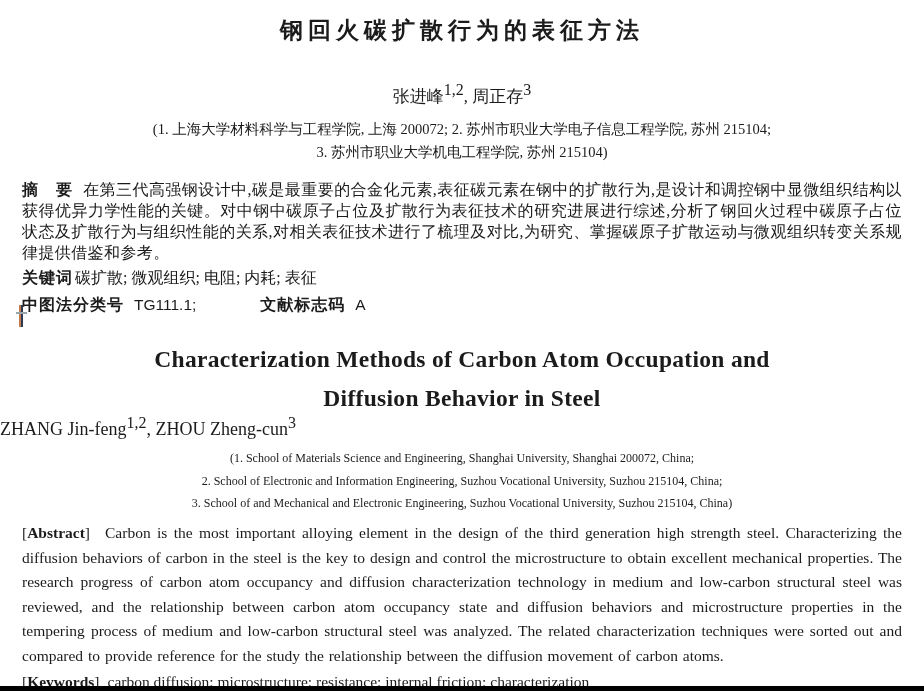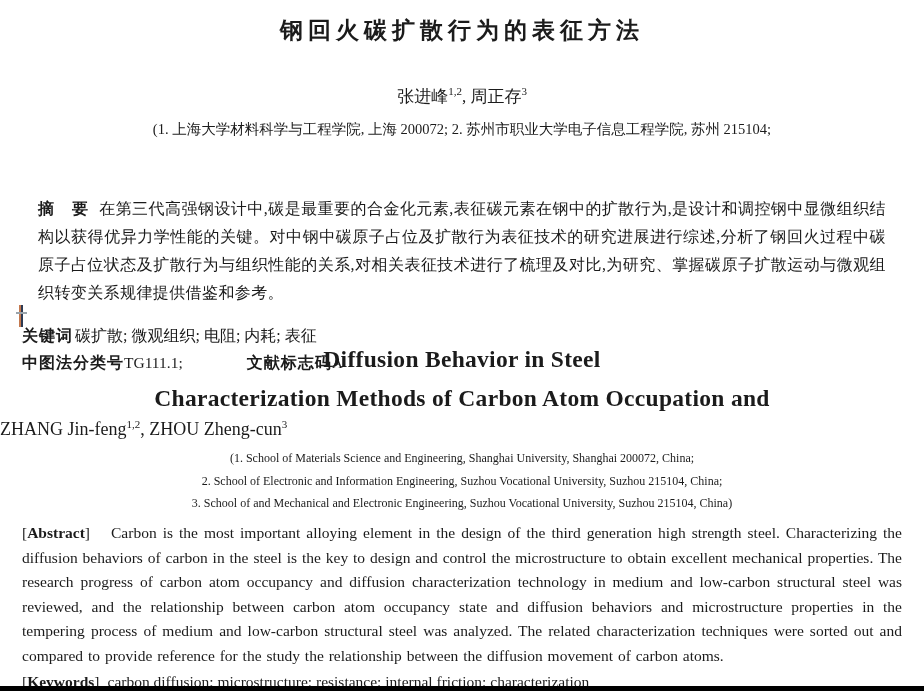--- a/index.html
+++ b/index.html
@@ -15,39 +15,39 @@
   .zh-title{
     position:absolute;top:9px;left:0;width:100%;margin:0;
     text-align:center;
     font-family:"Liberation Sans","DejaVu Sans",sans-serif;
     font-weight:bold;font-size:23px;line-height:42px;letter-spacing:5px;
   }
   .zh-authors{
     position:absolute;top:86px;left:0;width:100%;text-align:center;
     font-size:17px;line-height:22px;
   }
-  sup{font-size:11px;vertical-align:super;line-height:0;}
+  sup{font-size:16px;vertical-align:super;line-height:0;}
   .zh-affils{
     position:absolute;top:118px;left:0;width:100%;text-align:center;
     font-size:14.5px;line-height:23px;
   }
   .zh-body{position:absolute;top:179px;left:22px;right:22px;}
   .zh-abstract{
-    margin:16px;font-size:16px;line-height:28px;text-align:justify;
+    margin:0;font-size:16px;line-height:21px;text-align:justify;
     letter-spacing:0.4px;
   }
   .zh-label{
     font-family:"Liberation Sans","DejaVu Sans",sans-serif;
     font-weight:bold;font-size:16px;letter-spacing:1px;
   }
   .zh-abstract .zh-label{margin-right:10px;}
   .zh-keywords{margin:2px 0 0;font-size:16px;line-height:26px;}
   .zh-keywords .zh-label{margin-right:2px;}
   .zh-clc{margin:1px 0 0;font-size:15.5px;line-height:25px;}
-  .zh-clc .clc-value{font-family:Liberation Serif, serif;font-weight:normal;}
+  .zh-clc .clc-value{margin-left:10px;font-family:Liberation Sans, sans-serif;font-weight:normal;}
   .zh-clc .doc-code-label{margin-left:64px;}
 
   
   .en-title{
     position:absolute;top:340px;left:0;width:100%;margin:0;
     text-align:center;font-weight:bold;font-size:23.5px;line-height:39px;
     letter-spacing:0.3px;
   }
   .en-authors{
     position:absolute;top:418px;left:0;width:100%;
@@ -56,21 +56,21 @@
   .en-affils{
     position:absolute;top:447px;left:0;width:100%;text-align:center;
     font-size:12px;line-height:22.5px;
   }
   .en-body{position:absolute;top:521px;left:22px;right:22px;}
   .en-abstract{
     margin:0;font-size:15.5px;line-height:24.5px;text-align:justify;
     word-spacing:1px;
   }
   .en-label{font-weight:bold;}
-  .en-text{margin-left:21px;}
+  .en-text{margin-left:15px;}
   .en-keywords{margin:2px 0 0;font-size:15.5px;line-height:24px;}
   .en-keywords .en-text{margin-left:8px;}
 
   
   .bottom-bar{
     position:absolute;top:686px;left:0;width:100%;height:5px;
     background:var(--rule,#000);
   }
   .artifact{position:absolute;left:16px;top:305px;width:12px;height:24px;}
   .artifact .a-red{position:absolute;left:3px;top:0;width:2px;height:22px;background:#c4794f;}
@@ -81,31 +81,32 @@
 <body>
 
 <div class="page">
 
   <h1 class="zh-title">钢回火碳扩散行为的表征方法</h1>
 
   <div class="zh-authors"><span>张进峰</span><sup>1,2</sup><span>, </span><span>周正存</span><sup>3</sup></div>
 
   <div class="zh-affils">
     <div>(1. 上海大学材料科学与工程学院, 上海 200072; 2. 苏州市职业大学电子信息工程学院, 苏州 215104;</div>
+    <div>3. 苏州市职业大学机电工程学院, 苏州 215104)</div>
   </div>
 
   <div class="zh-body">
     <p class="zh-abstract"><span class="zh-label">摘　要</span><span>在第三代高强钢设计中,碳是最重要的合金化元素,表征碳元素在钢中的扩散行为,是设计和调控钢中显微组织结构以获得优异力学性能的关键。对中钢中碳原子占位及扩散行为表征技术的研究进展进行综述,分析了钢回火过程中碳原子占位状态及扩散行为与组织性能的关系,对相关表征技术进行了梳理及对比,为研究、掌握碳原子扩散运动与微观组织转变关系规律提供借鉴和参考。</span></p>
     <p class="zh-keywords"><span class="zh-label">关键词</span><span>碳扩散; 微观组织; 电阻; 内耗; 表征</span></p>
     <p class="zh-clc"><span class="zh-label">中图法分类号</span><span class="clc-value">TG111.1;</span><span class="zh-label doc-code-label">文献标志码</span><span class="clc-value">A</span></p>
   </div>
 
   <h2 class="en-title">
+    <div>Characterization Methods of Carbon Atom Occupation and</div>
     <div>Diffusion Behavior in Steel</div>
-    <div>Characterization Methods of Carbon Atom Occupation and</div>
   </h2>
 
   <div class="en-authors"><span>ZHANG Jin-feng</span><sup>1,2</sup><span>, </span><span>ZHOU Zheng-cun</span><sup>3</sup></div>
 
   <div class="en-affils">
     <div>(1. School of Materials Science and Engineering, Shanghai University, Shanghai 200072, China;</div>
     <div>2. School of Electronic and Information Engineering, Suzhou Vocational University, Suzhou 215104, China;</div>
     <div>3. School of and Mechanical and Electronic Engineering, Suzhou Vocational University, Suzhou 215104, China)</div>
   </div>
 

